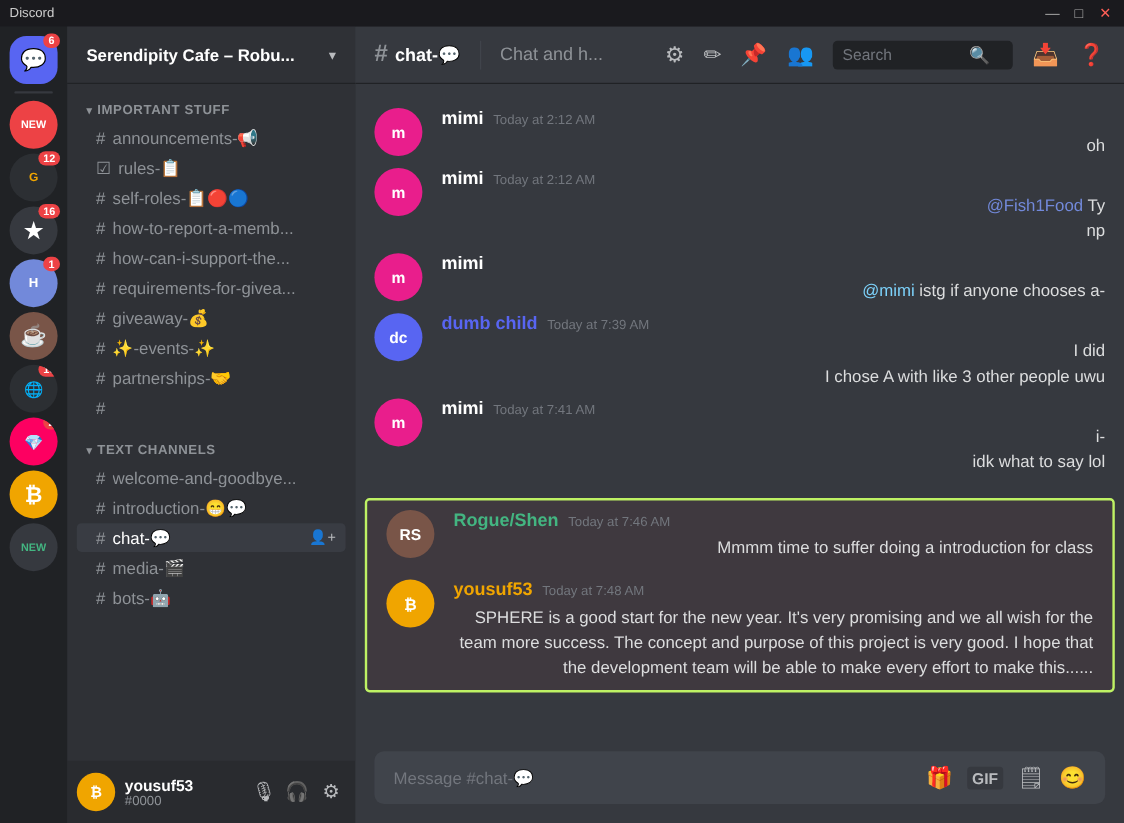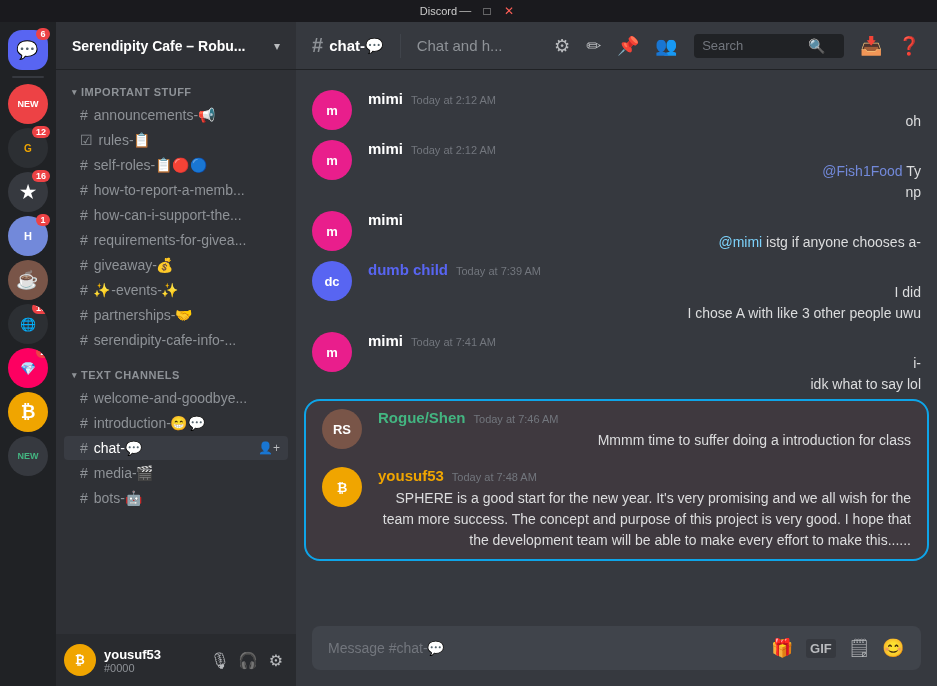--- a/index.html
+++ b/index.html
@@ -5,21 +5,21 @@
     * { margin: 0; padding: 0; box-sizing: border-box; }
     body { width: 937px; height: 686px; overflow: hidden; font-family: 'Segoe UI', Arial, sans-serif; background: #202225; display: flex; flex-direction: column; }
 
     
     .titlebar {
       background: #1a1a1e;
       height: 22px;
       display: flex;
       align-items: center;
       padding: 0 8px;
-      justify-content: center;
+      justify-content: space-between;
       flex-shrink: 0;
     }
     .titlebar-title { color: #ccc; font-size: 11px; }
     .titlebar-controls { display: flex; gap: 6px; }
     .titlebar-btn { color: #aaa; font-size: 12px; cursor: pointer; width: 16px; text-align: center; }
     .titlebar-btn:last-child { color: #ff5f57; }
 
     .app-container { display: flex; flex: 1; overflow: hidden; }
 
     
@@ -314,21 +314,20 @@
       <div class="channel-item">
         <span class="channel-icon">#</span>
         <span class="channel-name">✨-events-✨</span>
       </div>
       <div class="channel-item">
         <span class="channel-icon">#</span>
         <span class="channel-name">partnerships-🤝</span>
       </div>
       <div class="channel-item">
         <span class="channel-icon">#</span>
-        <span class="channel-name">serendipity-cafe-info-...</span>
       </div>
 
       <div class="channel-category">
         <span class="arrow">▾</span>
         <span>TEXT CHANNELS</span>
       </div>
       <div class="channel-item">
         <span class="channel-icon">#</span>
         <span class="channel-name">welcome-and-goodbye...</span>
       </div>
@@ -447,21 +446,21 @@
         <div class="message-content">
           <div class="message-header">
             <span class="message-author">mimi</span>
             <span class="message-timestamp">Today at 7:41 AM</span>
           </div>
           <div class="message-text">i-</div>
           <div class="message-text">idk what to say lol</div>
         </div>
       </div>
 
-      <div style="border:2px solid #0ea5e9;border-radius:16px;margin:0 8px;background:rgba(237,66,69,0.05);">
+      <div style="border:2px solid #bef264;border-radius:4px;margin:16px 8px;background:rgba(237,66,69,0.05);">
         <div class="message-group" style="padding: 8px 16px;">
           <div class="avatar" style="background:#795548;">RS</div>
           <div class="message-content">
             <div class="message-header">
               <span class="message-author" style="color:#43b581;text-align:center;">Rogue/Shen</span>
               <span class="message-timestamp">Today at 7:46 AM</span>
             </div>
             <div class="message-text">Mmmm time to suffer doing a introduction for class</div>
           </div>
         </div>

